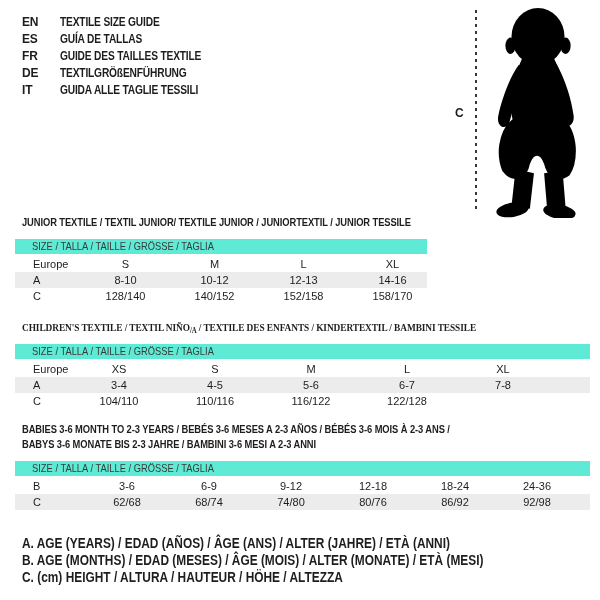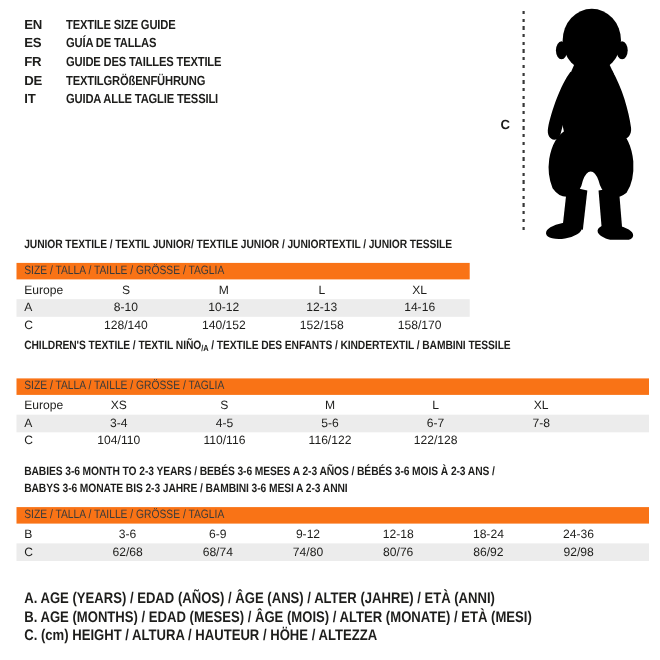--- a/index.html
+++ b/index.html
@@ -25,36 +25,36 @@
   .baby-svg { position:absolute; left:486px; top:6px; }
   .measure-line {
     position:absolute; left:475px; top:10px; width:2px; height:201px;
     background:repeating-linear-gradient(to bottom, #383838 0 3px, transparent 3px 7px);
   }
   .measure-label { position:absolute; left:455px; top:106px; font-size:12px; font-weight:bold; }
 
   
   .section-title { position:absolute; left:22px; font-size:11px; font-weight:bold; white-space:nowrap; letter-spacing:-0.1px; }
   .title-junior   { top:216px; }
-  .title-children { top:308px; }
+  .title-children { top:321px;font-family:Liberation Serif, serif; }
   .title-babies   { top:422px; line-height:15px; }
   .sub-a { font-size:8px; vertical-align:-2px; }
 
   
   .size-table { position:absolute; left:15px; font-size:11px; }
   .tbl-junior   { top:239px; width:412px; }
   .tbl-children { top:344px; width:575px; }
   .tbl-babies   { top:461px; width:575px; }
   .thead {
-    height:15px; line-height:15px; background:#f97316; color:#3a3a3a;
-    padding-left:7px; margin-bottom:2px; overflow:hidden;
+    height:15px; line-height:15px; background:#5eead4; color:#3a3a3a;
+    padding-left:17px; margin-bottom:2px; overflow:hidden;
   }
   .trow { display:flex; height:16px; line-height:16px; }
   .trow.alt { background:#ececec; }
-  .tlabel { padding-left:7px; text-align:left; }
+  .tlabel { padding-left:7px; text-align:left;margin-left:11px; }
   .tcell  { text-align:center; }
   .tbl-junior .tlabel   { flex:0 0 55px; }
   .tbl-junior .tcell    { flex:0 0 89px; }
   .tbl-children .tlabel { flex:0 0 45px; }
   .tbl-children .tcell  { flex:0 0 96px; }
   .tbl-children .tspacer{ flex:0 0 50px; }
   .tbl-babies .tlabel   { flex:0 0 60px; }
   .tbl-babies .tcell    { flex:0 0 82px; }
   .tbl-babies .tspacer  { flex:0 0 21px; }
 

